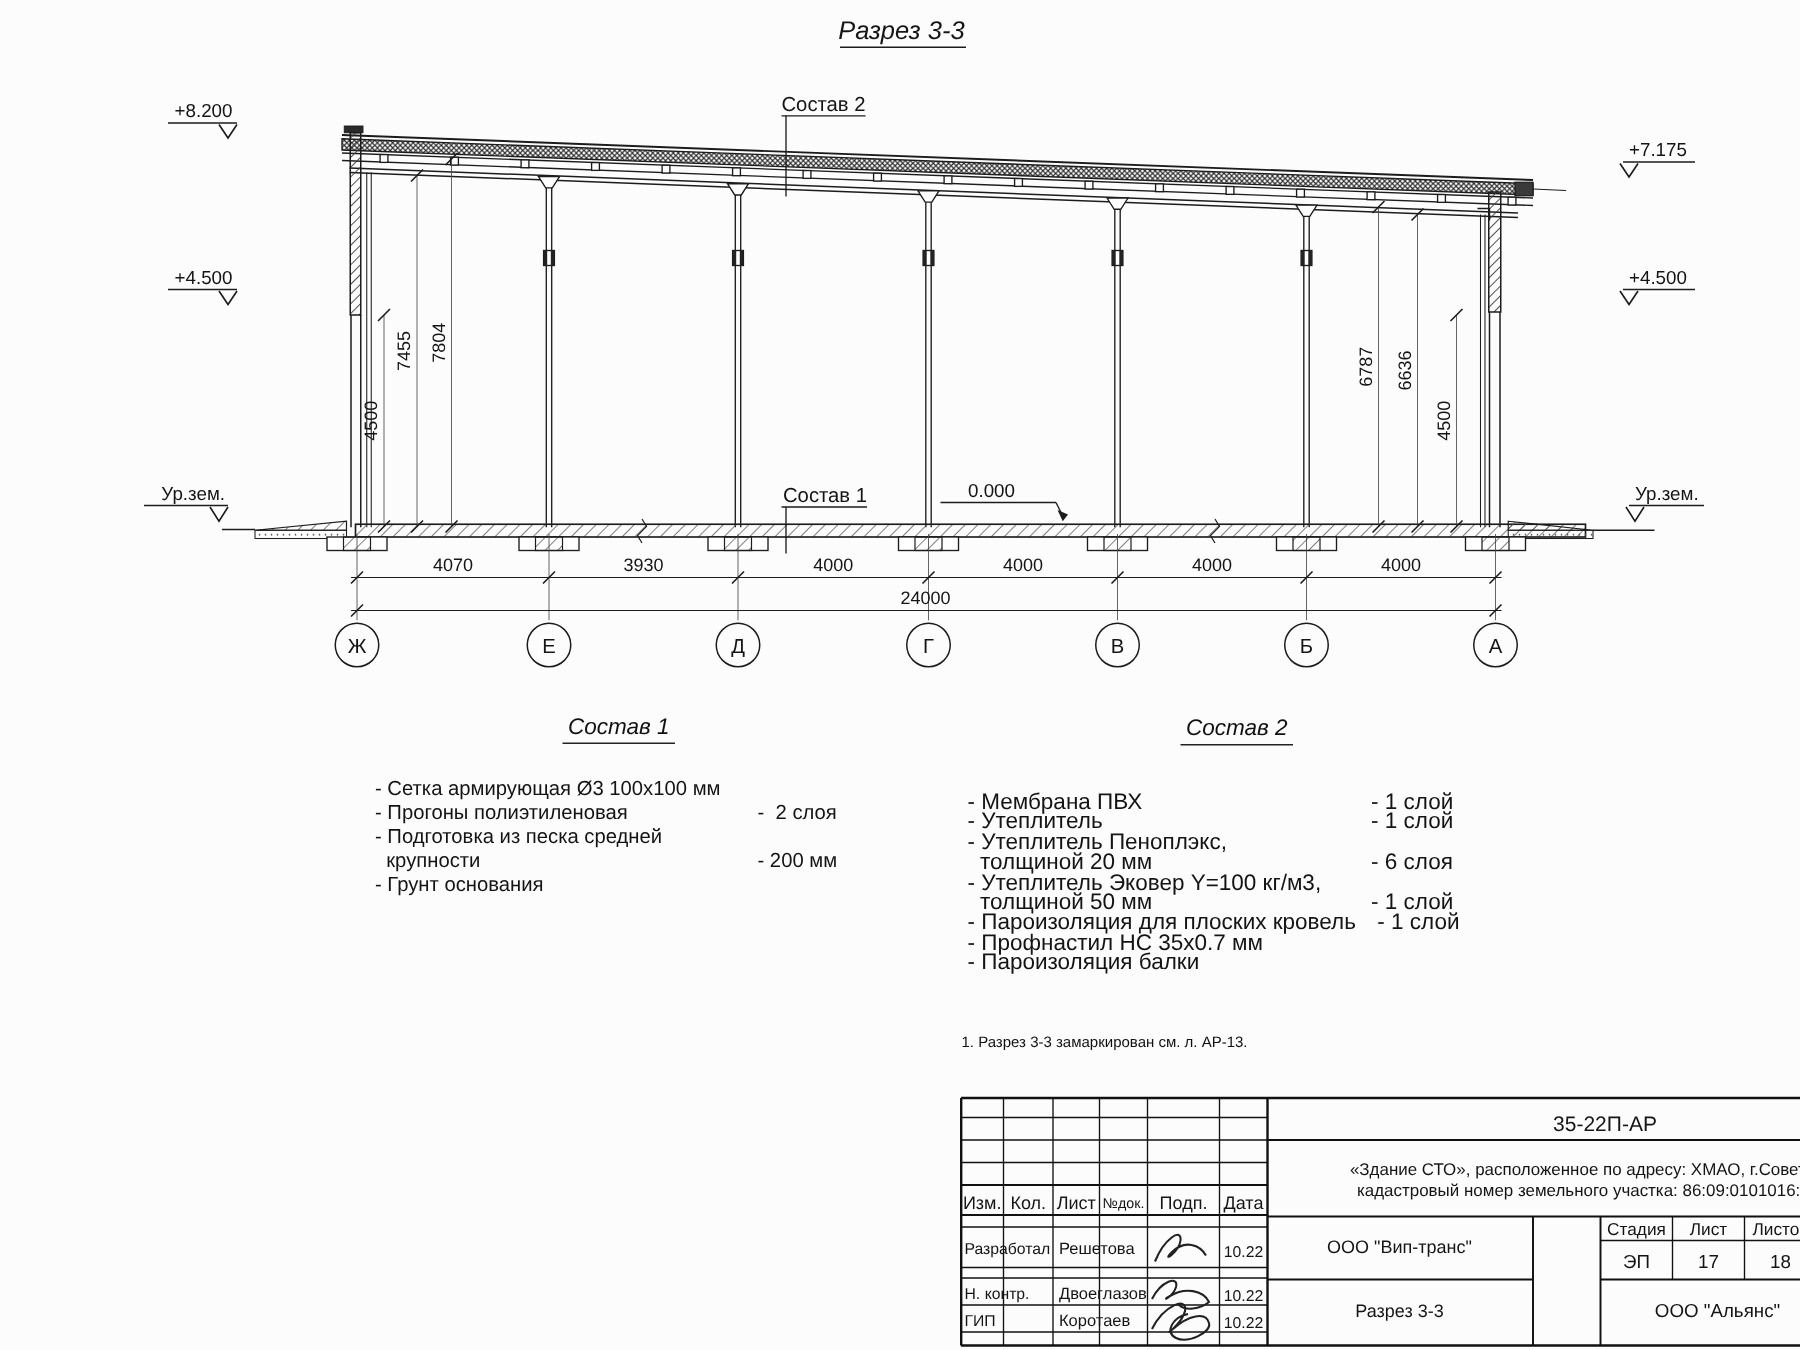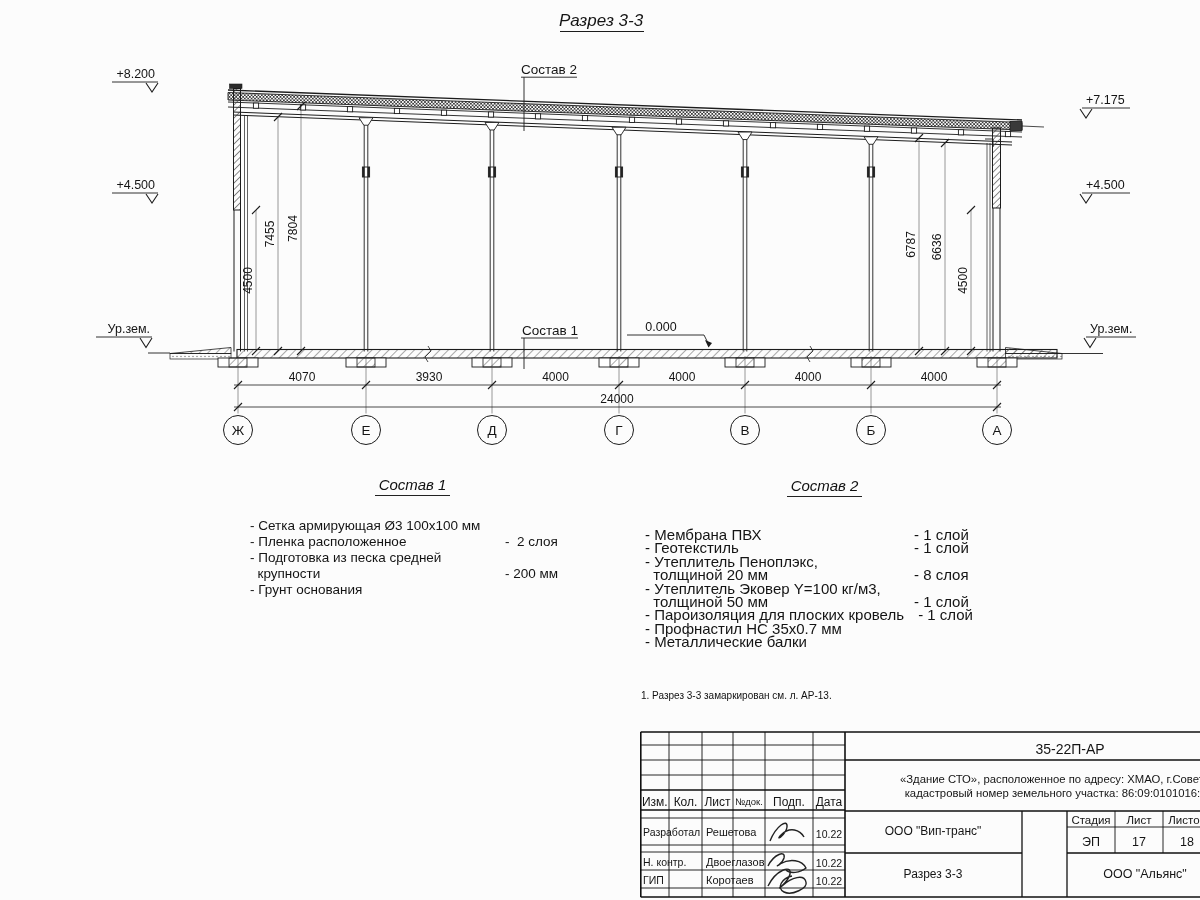--- a/index.html
+++ b/index.html
@@ -286,35 +286,35 @@
   </svg>
 
   <div class="sostav-head" style="left:340px;top:476px;width:145px;text-align:center;">
     <span>Состав 1</span>
   </div>
   <div class="sostav-head" style="left:752px;top:477px;width:145px;text-align:center;">
     <span>Состав 2</span>
   </div>
   <div id="list1" class="slist slist1">
       <div class="row"><span>- Сетка армирующая Ø3 100х100 мм</span></div>
-      <div class="row"><span>- Пленка расположенное</span><span class="val">-  2 слоя</span></div>
+      <div class="row"><span>- Прогоны полиэтиленовая</span><span class="val">-  2 слоя</span></div>
       <div class="row"><span>- Подготовка из песка средней
   крупности</span><span class="val">- 200 мм</span></div>
       <div class="row"><span>- Грунт основания</span></div>
     </div>
   <div id="list2" class="slist slist2">
       <div class="row"><span>- Мембрана ПВХ</span><span class="val">- 1 слой</span></div>
-      <div class="row"><span>- Геотекстиль</span><span class="val">- 1 слой</span></div>
+      <div class="row"><span>- Утеплитель</span><span class="val">- 1 слой</span></div>
       <div class="row"><span>- Утеплитель Пеноплэкс,
-  толщиной 20 мм</span><span class="val">- 8 слоя</span></div>
+  толщиной 20 мм</span><span class="val">- 6 слоя</span></div>
       <div class="row"><span>- Утеплитель Эковер Y=100 кг/м3,
   толщиной 50 мм</span><span class="val">- 1 слой</span></div>
       <div class="row"><span>- Пароизоляция для плоских кровель</span><span class="val"> - 1 слой</span></div>
       <div class="row"><span>- Профнастил НС 35х0.7 мм</span></div>
-      <div class="row"><span>- Металлические балки</span></div>
+      <div class="row"><span>- Пароизоляция балки</span></div>
     </div>
 
   <div class="note">1. Разрез 3-3 замаркирован см. л. АР-13.</div>
 
   <svg class="tb-svg" width="560" height="174" viewBox="0 0 560 174">
     <g stroke="#111">
 
       <line x1="0.7" y1="6" x2="560" y2="6" stroke-width="1.6"></line>
       <line x1="0.7" y1="19" x2="205" y2="19" stroke-width="0.9"></line>
       <line x1="0.7" y1="34" x2="205" y2="34" stroke-width="0.9"></line>

